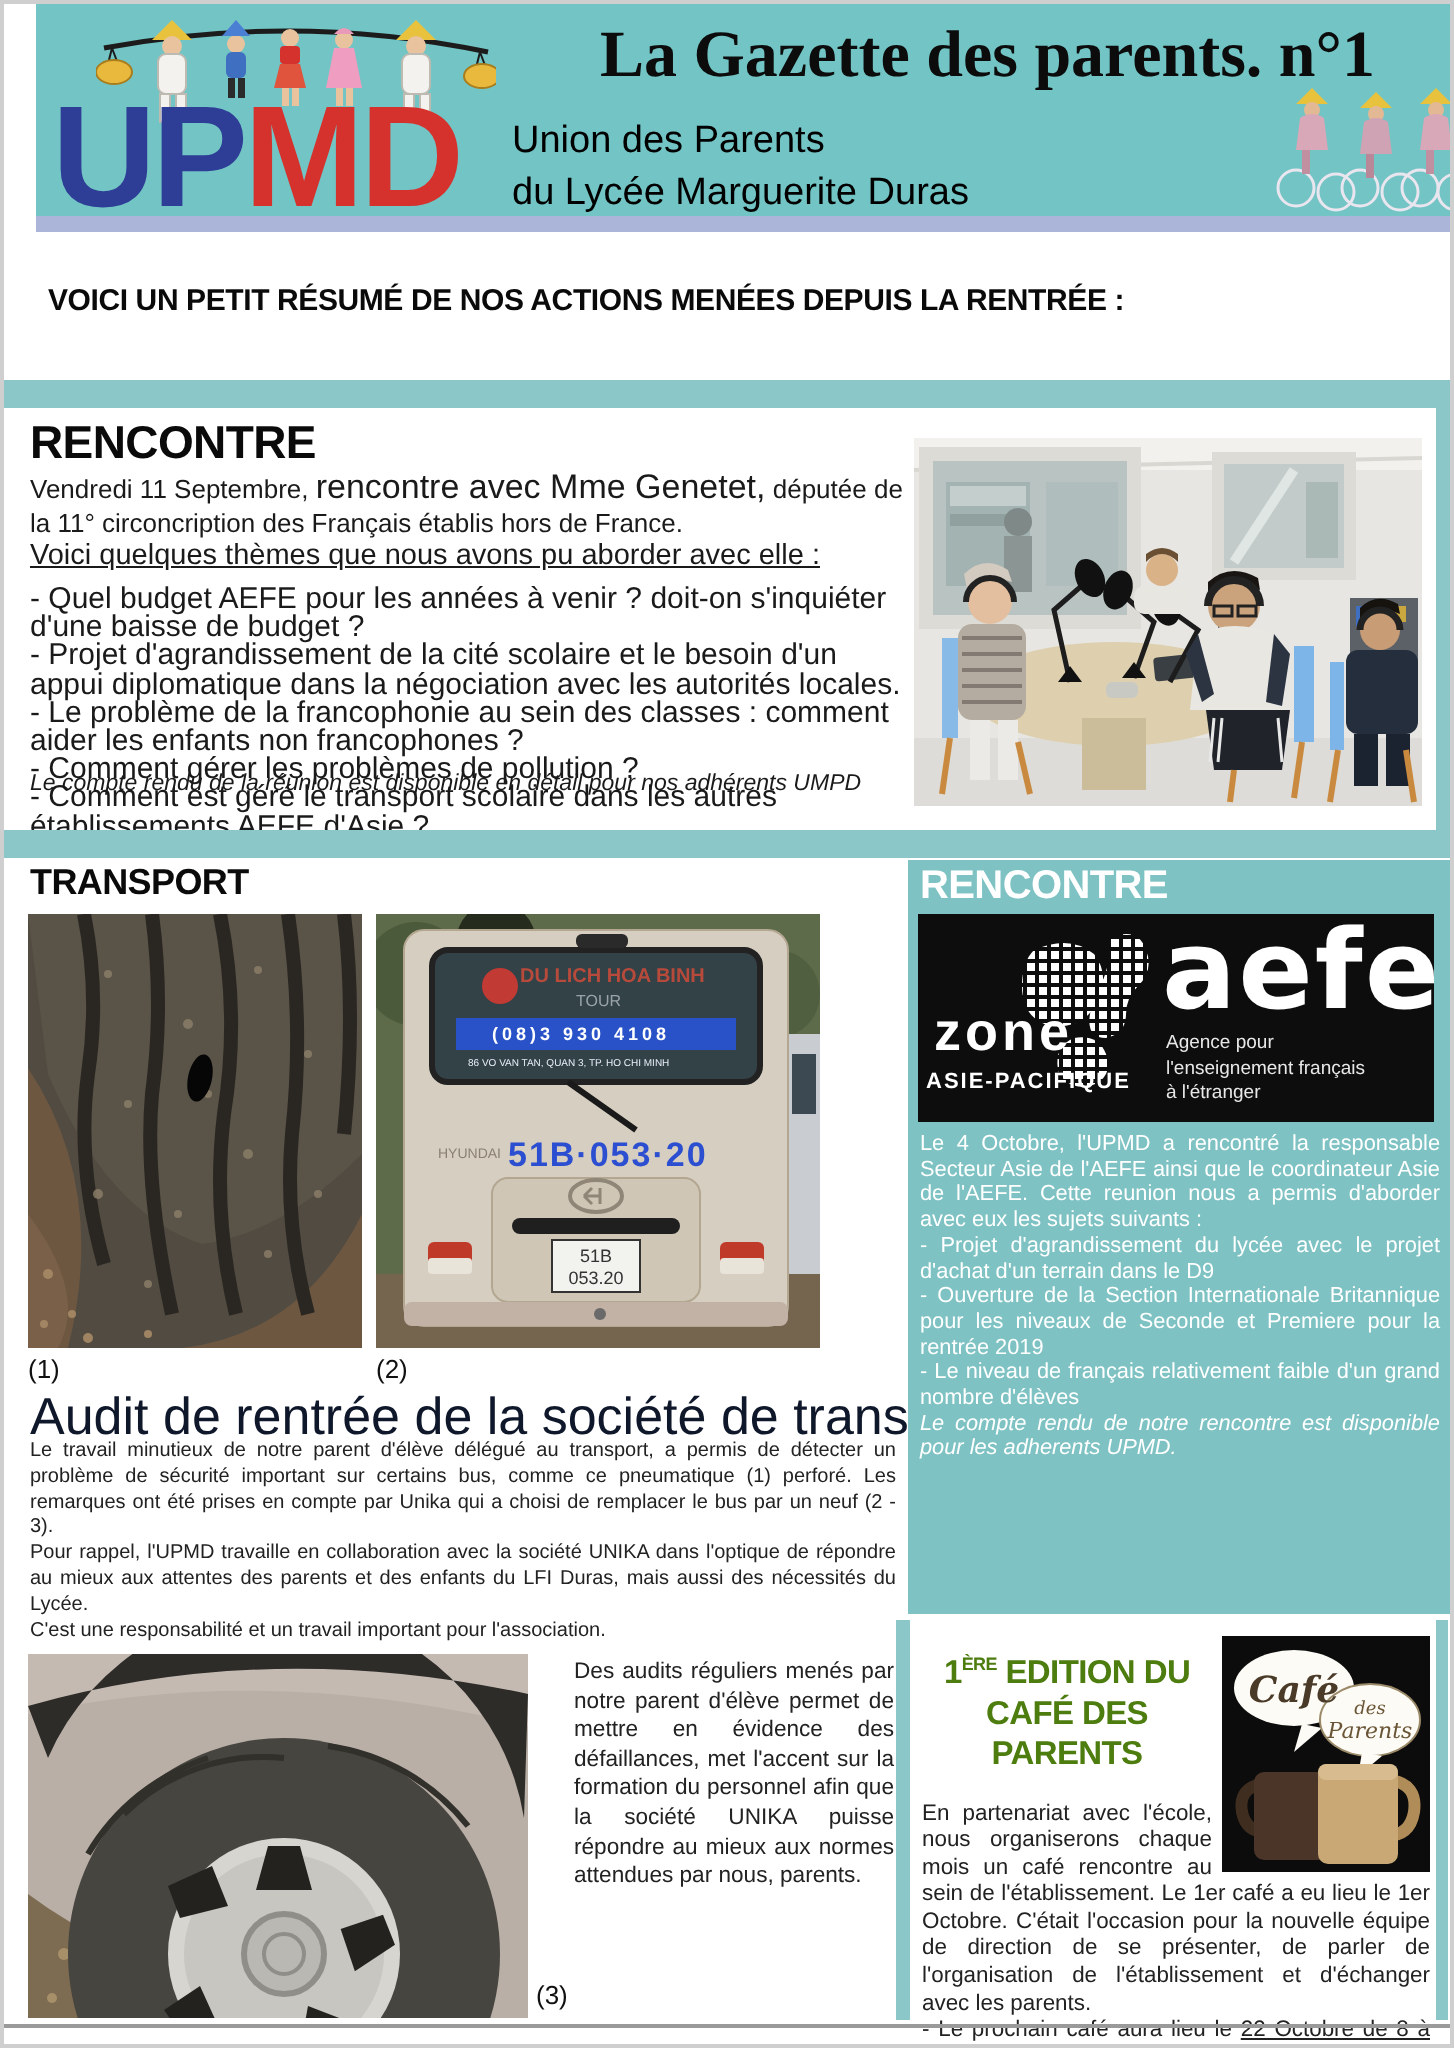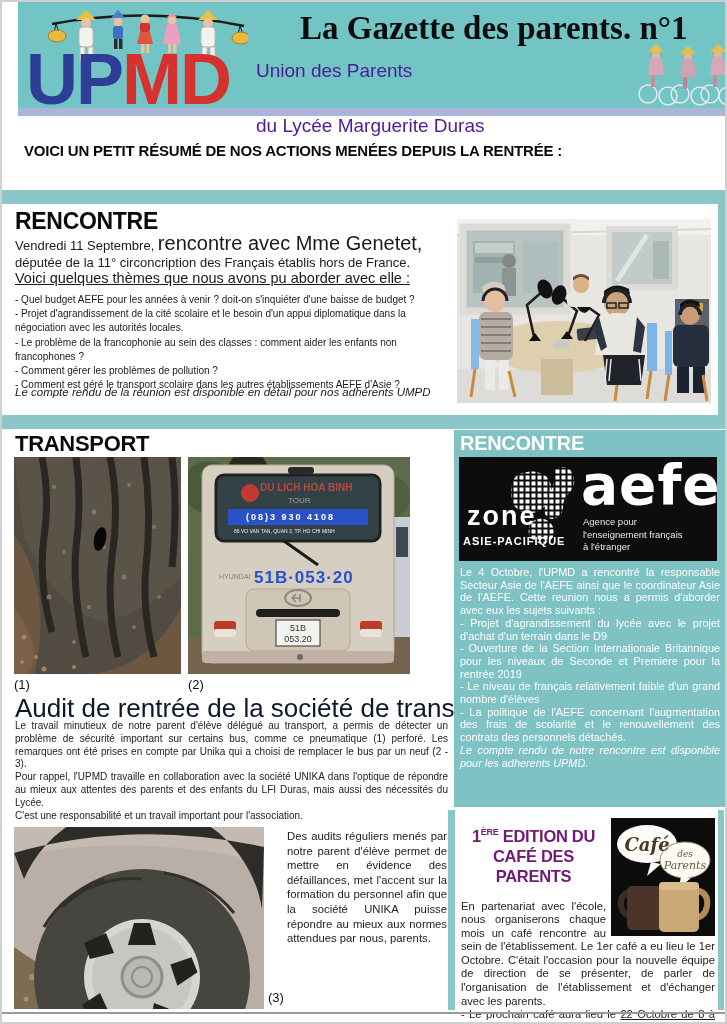--- a/index.html
+++ b/index.html
@@ -9,43 +9,43 @@
     position:relative; width:727px; height:1024px; margin:0 auto;
     background:#ffffff; border:2px solid #cfcfcf; overflow:hidden;
   }
   
   .masthead { position:absolute; left:16px; top:0; width:723px; height:106px; background:#72c4c5; }
   .lavender-bar { position:absolute; left:16px; top:106px; width:707px; height:8px; background:#abb4d9; }
   .upmd { position:absolute; left:8px; top:44px; font-size:72px; font-weight:800; letter-spacing:-2px; line-height:66px; }
   .upmd .up { color:#2e3d96; }
   .upmd .md { color:#d5322d; }
   .gazette-title { position:absolute; left:282px; top:8px; width:440px; font-family:"Liberation Serif", serif; font-weight:700; font-size:33px; color:#0c0c0c; white-space:nowrap; }
-  .mast-sub { position:absolute; left:238px; color:#4c1d95; font-size:19px; }
+  .mast-sub { position:absolute; left:238px; color:#000000; font-size:19px; }
   .mast-sub.l1 { top:58px; }
-  .mast-sub.l2 { top:84px;margin-top:29px; }
+  .mast-sub.l2 { top:84px; }
   .family-art { position:absolute; left:30px; top:2px; }
   .cyclists-art { position:absolute; left:618px; top:38px; }
   
   .intro-line { position:absolute; left:22px; top:140px; font-size:15px; font-weight:800; letter-spacing:-0.2px; color:#0a0a0a; }
   
   .teal-bar { position:absolute; left:0; width:723px; height:14px; background:#8bc7c8; }
   .bar1 { top:188px; }
   .bar2 { top:413px; }
   .right-strip { position:absolute; left:716px; top:202px; width:9px; height:211px; background:#8bc7c8; }
   
   .h-block { font-weight:800; letter-spacing:-0.3px; color:#0a0a0a; }
   .s1-heading { position:absolute; left:13px; top:206px; font-size:23px; }
   .s1-lead { position:absolute; left:13px; top:233px; width:440px; font-size:13px; line-height:17px; }
-  .s1-lead .big { font-size:20px; }
+  .s1-lead .big { font-size:17px; }
   .s1-topics-intro { position:absolute; left:13px; top:268px; font-size:14.5px; text-decoration:underline; }
-  .s1-topics { position:absolute; left:13px; top:291px; width:437px; font-size:10px; line-height:14.2px; }
+  .s1-topics { position:absolute; left:13px; top:291px; width:437px; font-size:15px; line-height:14.2px; }
   .s1-note { position:absolute; left:13px; top:384px; font-size:11.5px; font-style:italic; }
   .studio-fig { position:absolute; left:455px; top:217px; width:254px; height:184px; }
   
-  .s2-heading { position:absolute; left:13px; top:429px; font-size:22px;text-align:right; }
+  .s2-heading { position:absolute; left:13px; top:429px; font-size:18px;text-align:right; }
   .fig { position:absolute; overflow:hidden; }
   .fig-tire { left:12px; top:455px; width:167px; height:217px; }
   .fig-bus { left:186px; top:455px; width:222px; height:217px; }
   .fig-wheel { left:12px; top:825px; width:250px; height:182px; }
   .fig-label { position:absolute; font-size:13px; color:#111; }
   .lab1 { left:12px; top:675px; }
   .lab2 { left:186px; top:675px; }
   .lab3 { left:266px; top:988px; }
   .audit-heading { position:absolute; left:13px; top:691px; font-size:26px; font-weight:400; color:#0f172a; }
   .audit-paras { position:absolute; left:13px; top:718px; width:433px; font-size:10px; line-height:12.8px; text-align:justify; color:#222; }
@@ -58,21 +58,21 @@
   .aefe-region { position:absolute; left:4px; top:78px; color:#fff; font-size:11px; font-weight:700; letter-spacing:1px; }
   .aefe-brand { position:absolute; left:122px; top:-4px; color:#fff; font-size:55px; font-weight:700; letter-spacing:1px; font-family:"DejaVu Sans", sans-serif; }
   .aefe-tag { position:absolute; left:124px; top:59px; color:#e8e8e8; font-size:9.5px; line-height:12.5px; }
   .panel-text { position:absolute; left:6px; top:136px; width:260px; color:#ffffff; font-size:10.9px; line-height:12.7px; text-align:justify; }
   .panel-text p { margin:0; }
   .panel-text .gap { margin-top:10px; }
   .panel-note { margin-top:9px; font-style:italic; }
   
   .cafe-panel { position:absolute; left:446px; top:808px; width:276px; height:200px; background:#ffffff; border-left:7px solid #8bc7c8; border-right:6px solid #8bc7c8; padding:8px 3px 0 6px; }
   .cafe-logo { float:right; width:104px; height:118px; margin-left:5px; }
-  .cafe-heading { margin-top:4px; text-align:center; font-size:16.5px; font-weight:800; letter-spacing:-0.3px; line-height:20px; color:#701a75; }
+  .cafe-heading { margin-top:4px; text-align:center; font-size:16.5px; font-weight:800; letter-spacing:-0.3px; line-height:20px; color:#4d7c0f; }
   .cafe-heading sup { font-size:9px; }
   .cafe-text { margin-top:14px; font-size:11.2px; line-height:13.6px; text-align:justify; color:#222; }
   .cafe-text .ul { text-decoration:underline; }
   .bottom-line { position:absolute; left:0; top:1010px; width:723px; height:2px; background:#9a9a9a; }
 </style>
 </head>
 <body>
 
 <div class="page">
 
@@ -410,21 +410,20 @@
         <div>l'enseignement français</div>
         <div>à l'étranger</div>
       </div>
     </div>
 
     <div class="panel-text">
       <p>Le 4 Octobre, l'UPMD a rencontré la responsable Secteur Asie de l'AEFE ainsi que le coordinateur Asie de l'AEFE. Cette reunion nous a permis d'aborder avec eux les sujets suivants :</p>
       <p>- Projet d'agrandissement du lycée avec le projet d'achat d'un terrain dans le D9</p>
       <p>- Ouverture de la Section Internationale Britannique pour les niveaux de Seconde et Premiere pour la rentrée 2019</p>
       <p>- Le niveau de français relativement faible d'un grand nombre d'élèves</p>
-      <p>- La politique de l'AEFE concernant l'augmentation des frais de scolarité et le renouvellement des contrats des personnels détachés.</p>
       <p class="panel-note">Le compte rendu de notre rencontre est disponible pour les adherents UPMD.</p>
     </div>
   </aside>
 
   <aside class="cafe-panel">
     <svg class="cafe-logo" viewBox="0 0 104 118">
       <rect width="104" height="118" fill="#0c0c0c"></rect>
       <ellipse cx="36" cy="26" rx="30" ry="19" fill="#fdfbf6"></ellipse>
       <path d="M40 44 l-4 14 l14 -12 z" fill="#fdfbf6"></path>
       <ellipse cx="74" cy="42" rx="25" ry="18" fill="#fdfbf6" stroke="#9a8a68"></ellipse>

